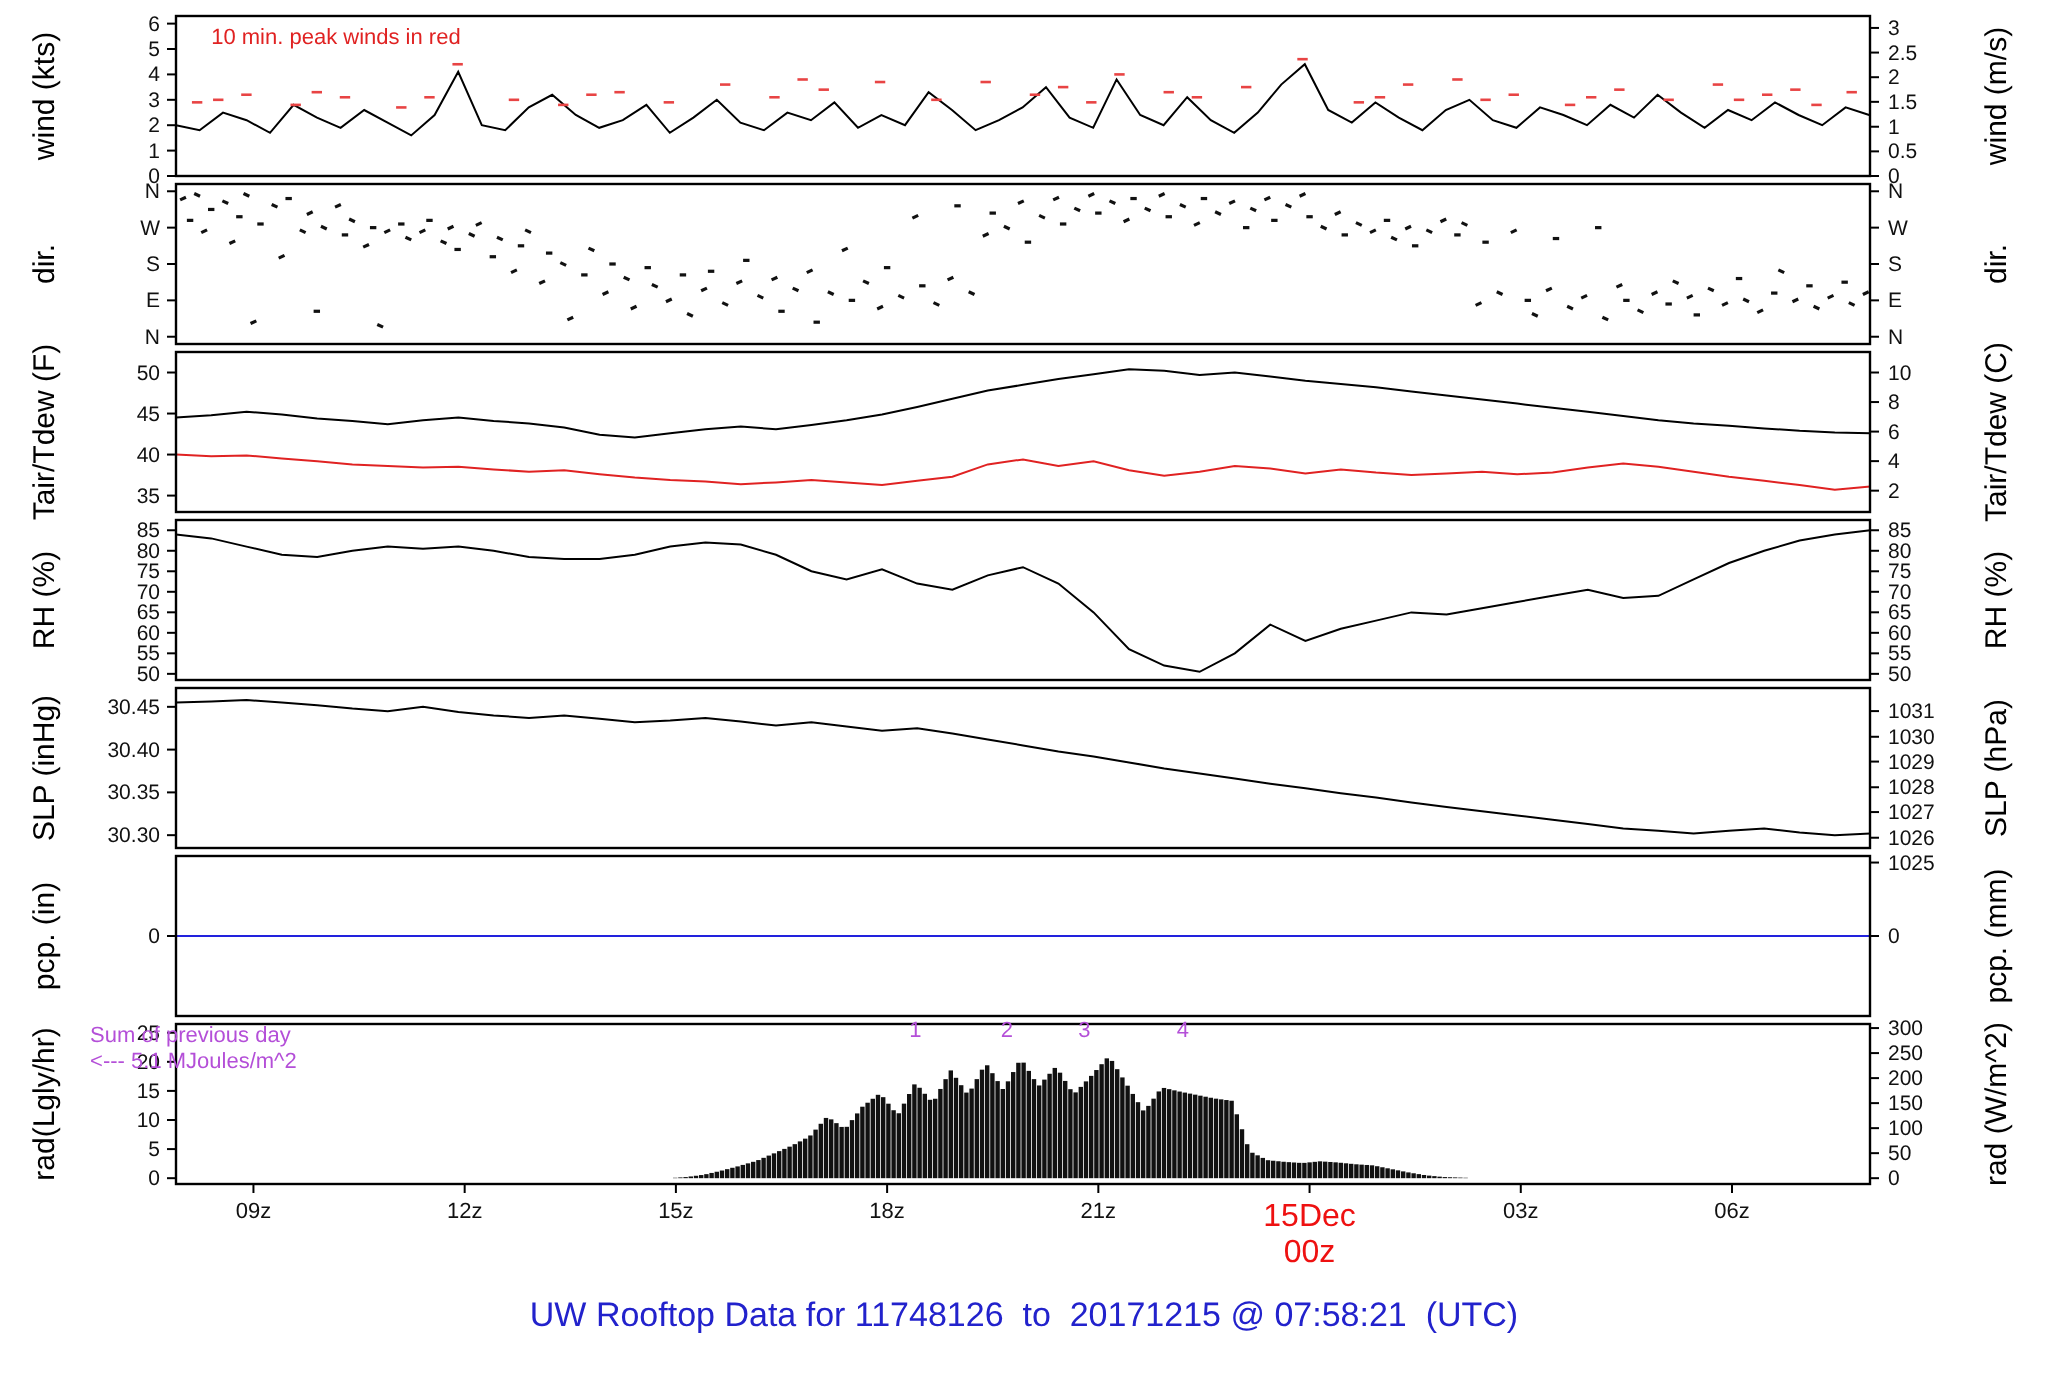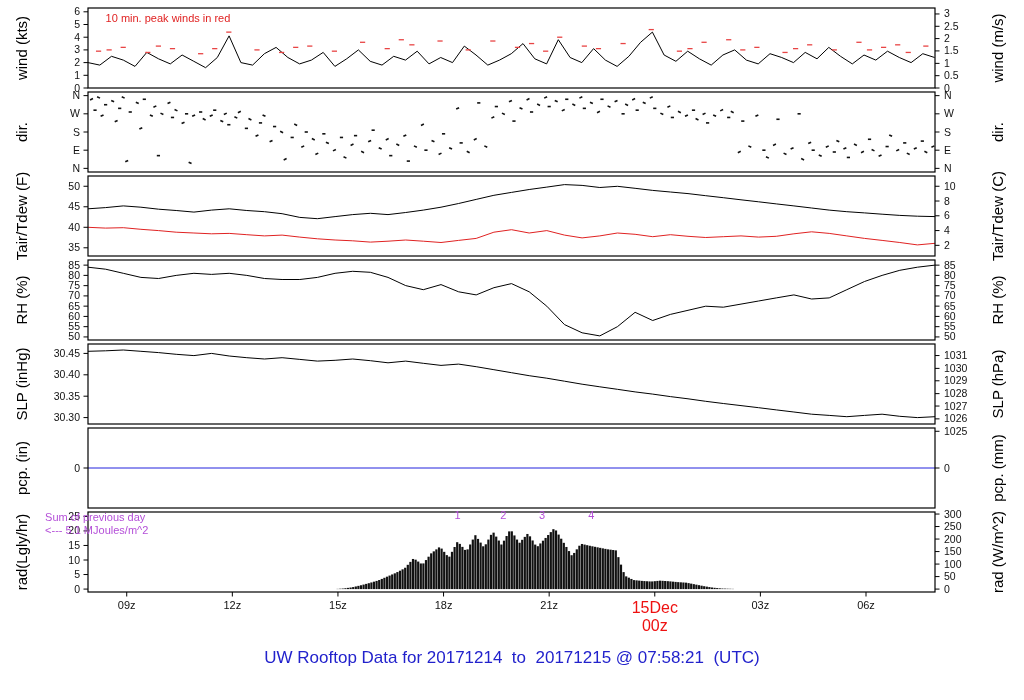--- a/index.html
+++ b/index.html
@@ -619,14 +619,14 @@
         <text x="549.1679135494596" y="609" text-anchor="middle" font-size="11" fill="#111111">21z</text>
         <line x1="654.7788861180384" x2="654.7788861180384" y1="592" y2="596.5" stroke="#000000" stroke-width="1"></line>
         <text x="654.7788861180384" y="613" text-anchor="middle" font-size="16" fill="#ee1111">15Dec</text>
         <text x="654.7788861180384" y="631" text-anchor="middle" font-size="16" fill="#ee1111">00z</text>
         <line x1="760.3898586866169" x2="760.3898586866169" y1="592" y2="596.5" stroke="#000000" stroke-width="1"></line>
         <text x="760.3898586866169" y="609" text-anchor="middle" font-size="11" fill="#111111">03z</text>
         <line x1="866.0008312551955" x2="866.0008312551955" y1="592" y2="596.5" stroke="#000000" stroke-width="1"></line>
         <text x="866.0008312551955" y="609" text-anchor="middle" font-size="11" fill="#111111">06z</text>
       </g>
     </svg>
-  <div class="title" style="color: rgb(34, 34, 204);">UW Rooftop Data for 20171214  to  20171215 @ 07:58:21  (UTC)</div>
+  <div class="title" style="color: rgb(34, 34, 204);">UW Rooftop Data for 11748126  to  20171215 @ 07:58:21  (UTC)</div>
 </div>
 
 </body></html>

